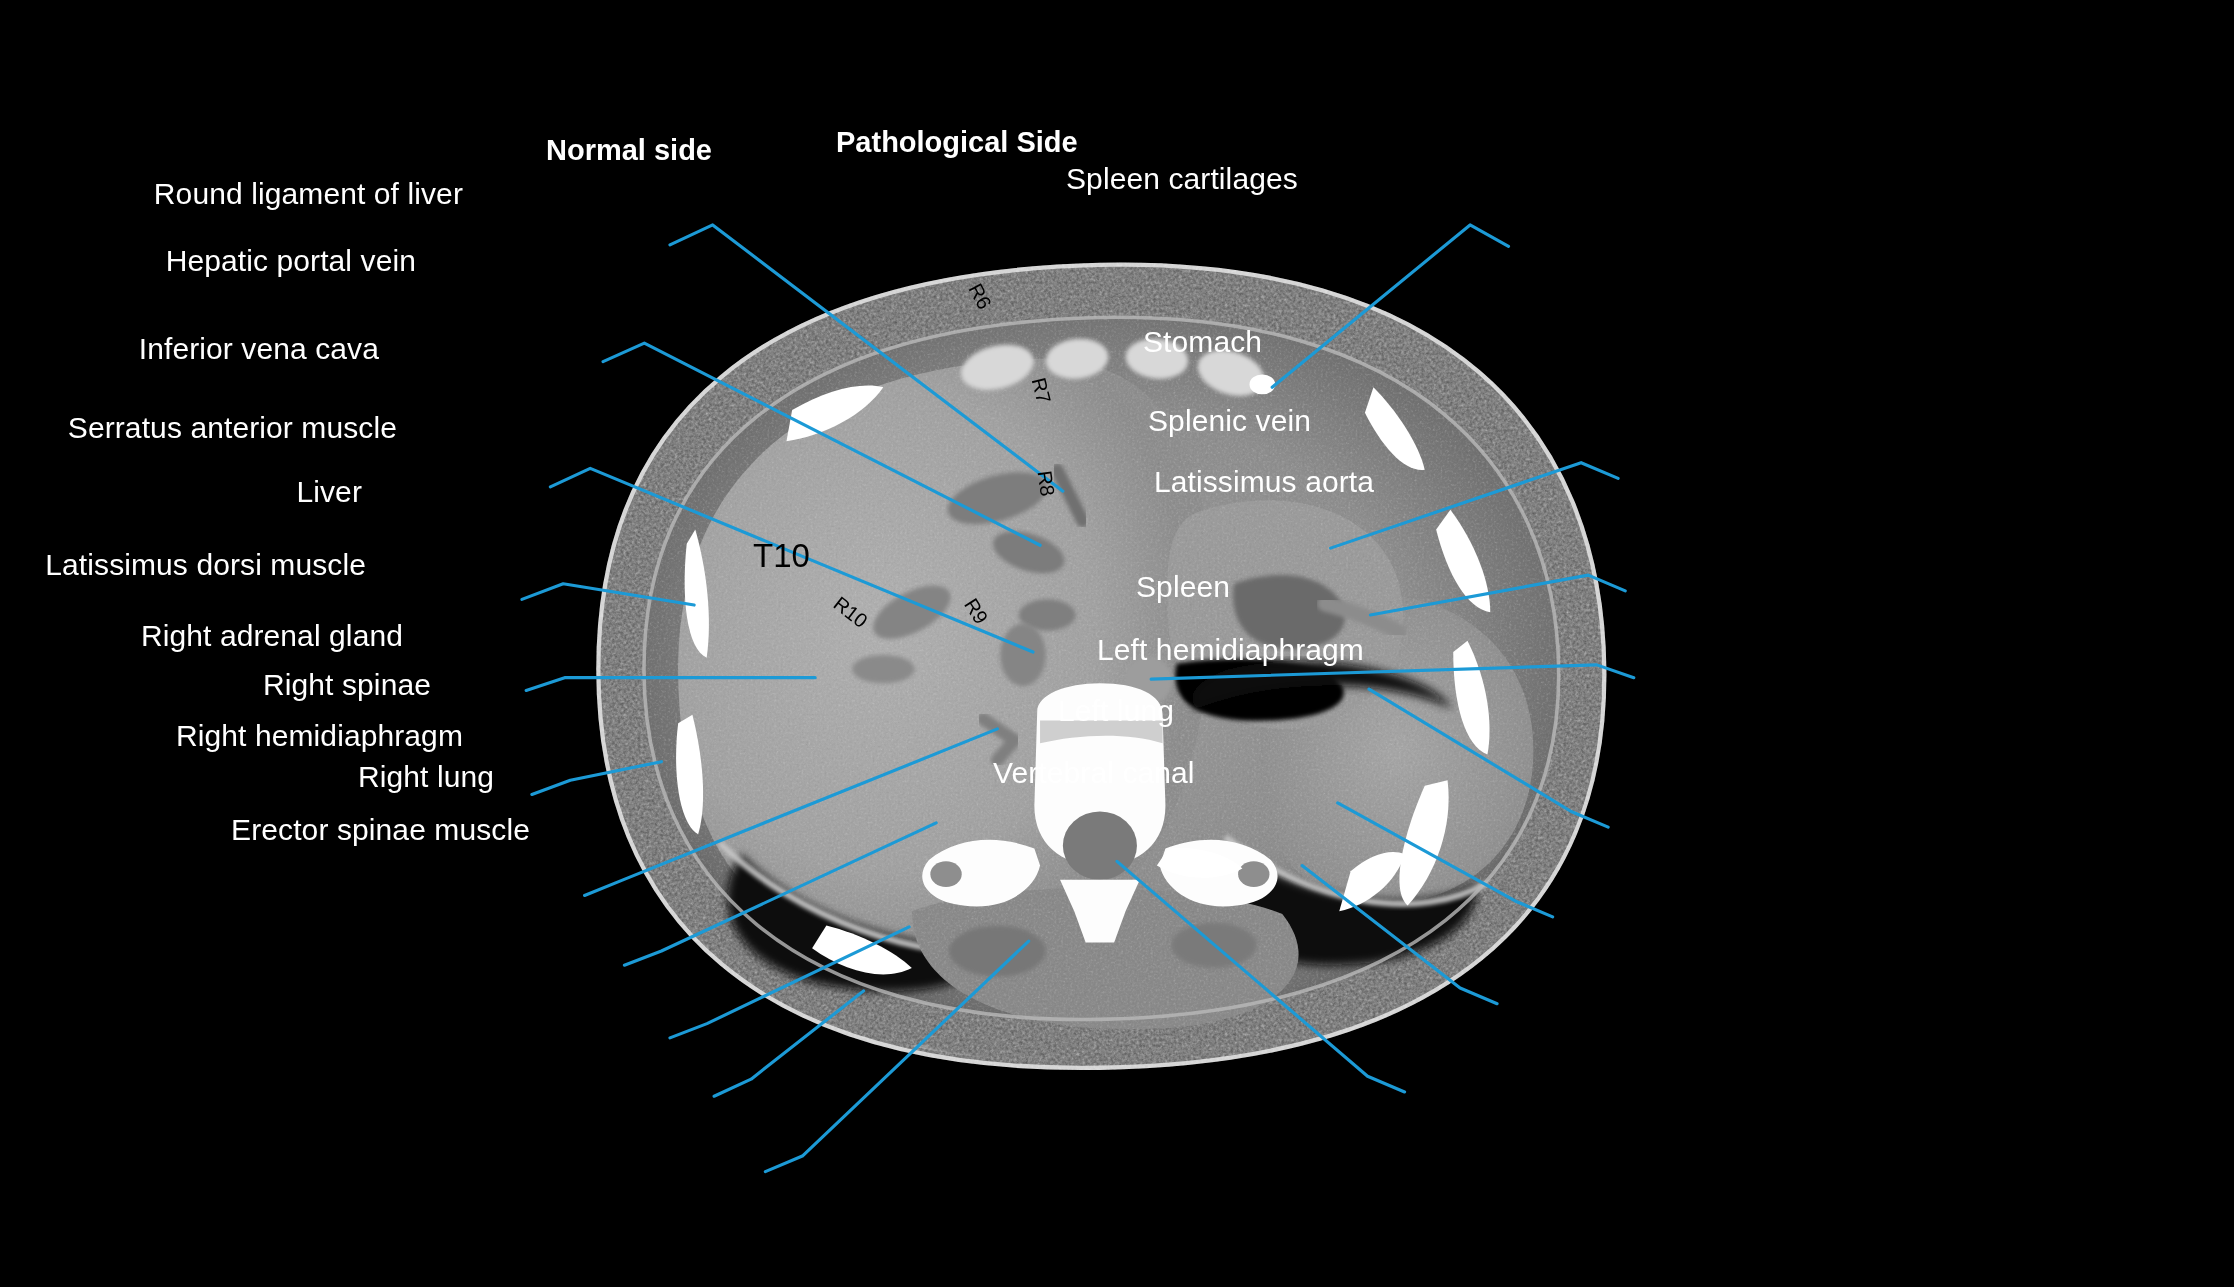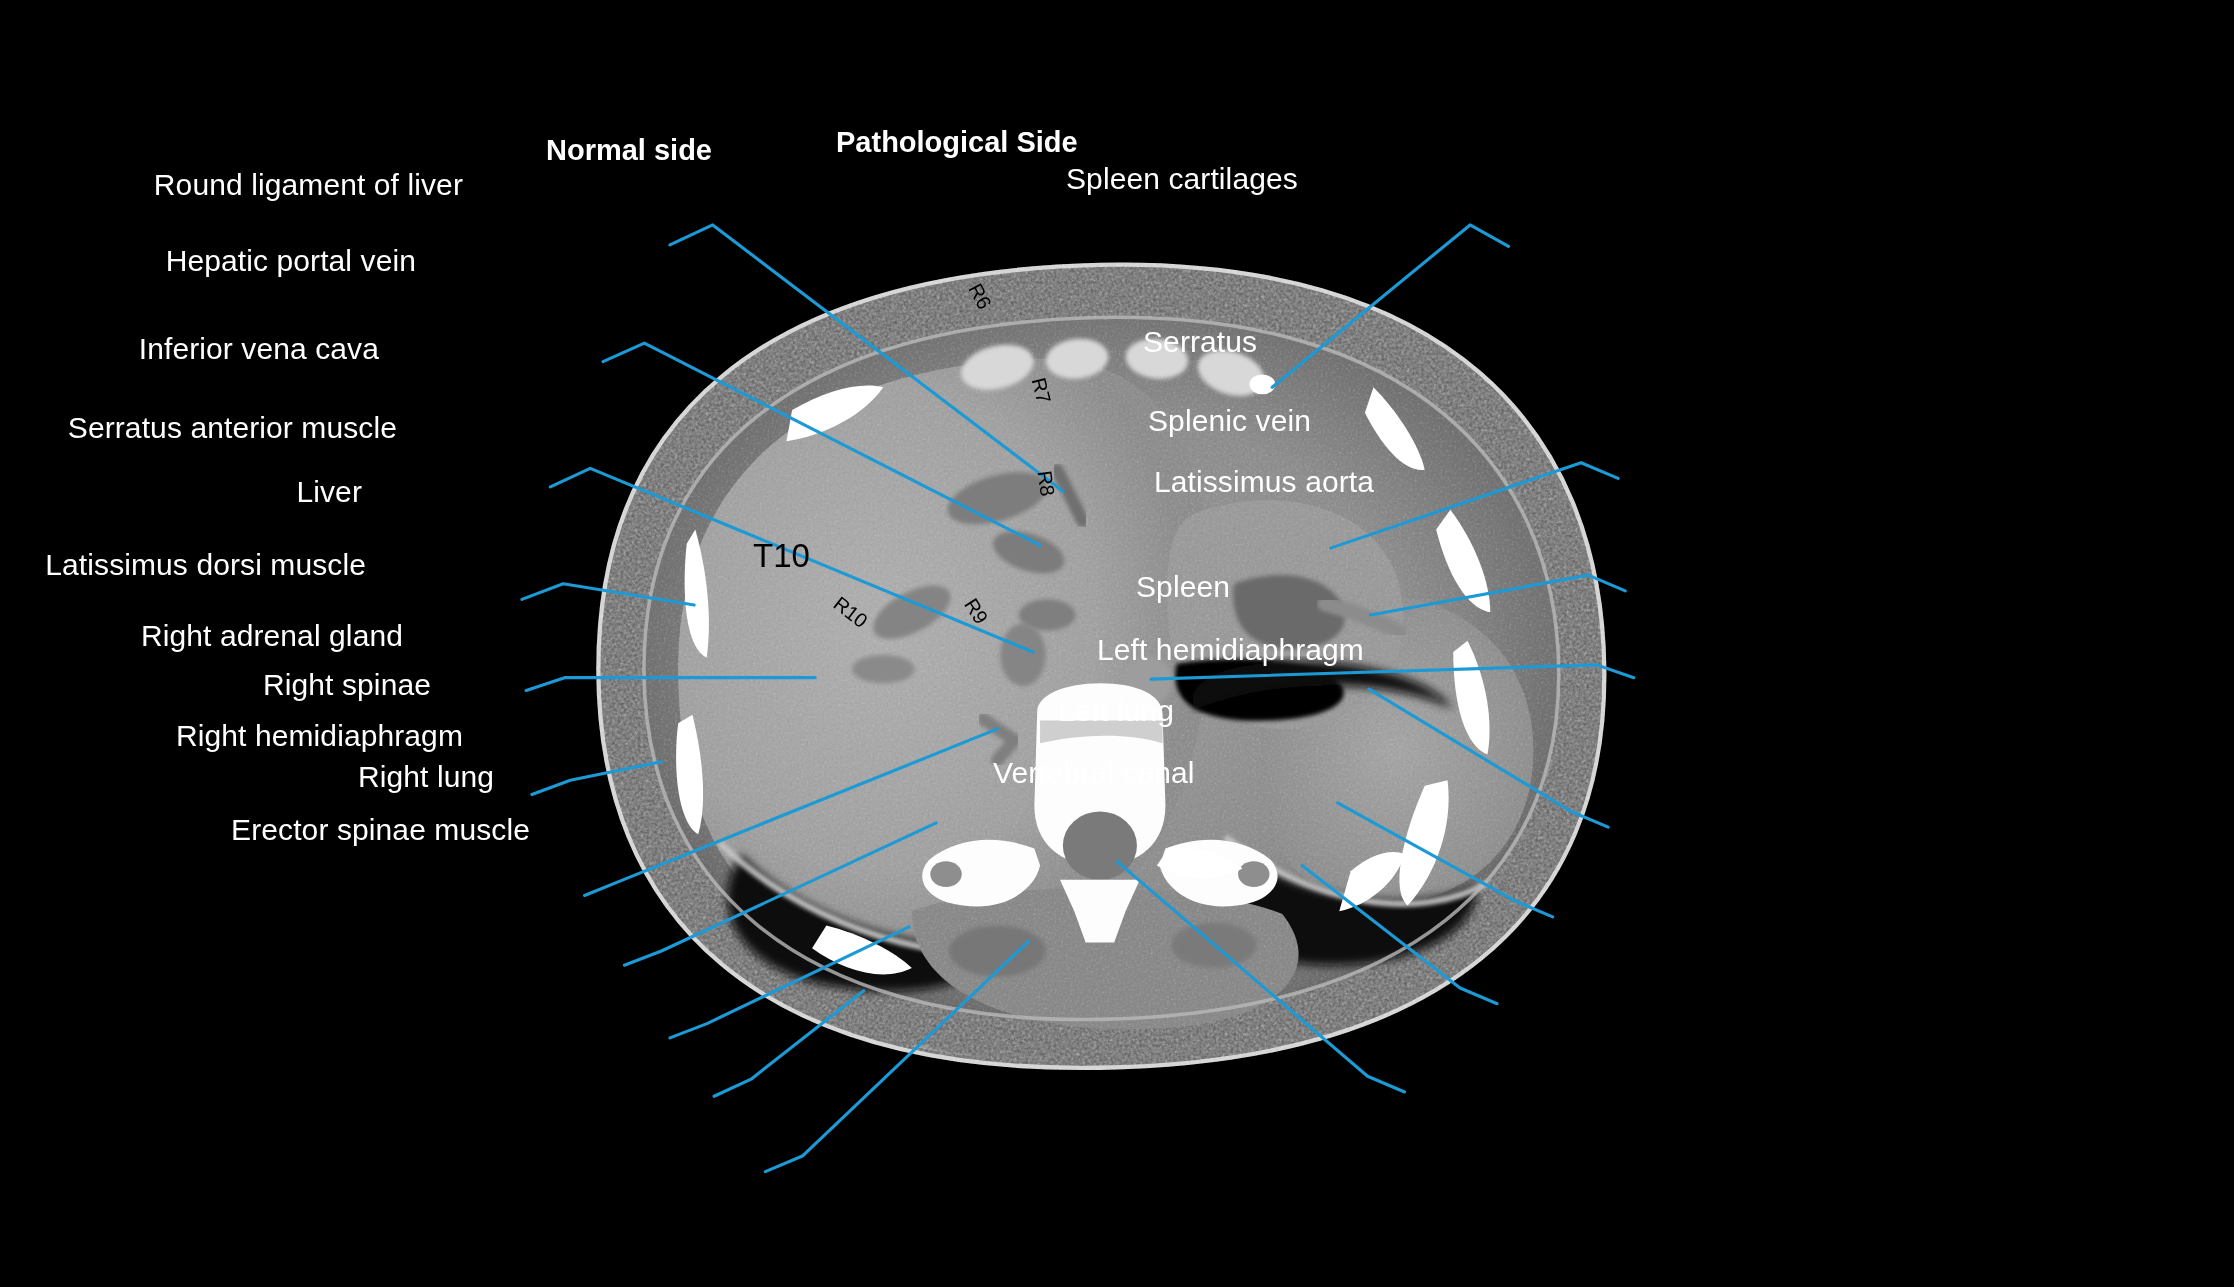--- a/index.html
+++ b/index.html
@@ -205,33 +205,33 @@
   <div class="t10" style="left:753px;top:537px;">T10</div>
   <div id="ribs">
       <div class="rib" style="left: 967px; top: 285px; transform: rotate(62deg);">R6</div>
       <div class="rib" style="left: 1028px; top: 379px; transform: rotate(76deg);">R7</div>
       <div class="rib" style="left: 1033px; top: 472px; transform: rotate(82deg);">R8</div>
       <div class="rib" style="left: 963px; top: 600px; transform: rotate(58deg);">R9</div>
       <div class="rib" style="left: 832px; top: 601px; transform: rotate(38deg);">R10</div>
     </div>
 
   <div id="labels">
-      <div class="lbl l" style="left: 463px; top: 170px;">Round ligament of liver</div>
+      <div class="lbl l" style="left: 463px; top: 179px;">Round ligament of liver</div>
       <div class="lbl l" style="left: 416px; top: 246px;">Hepatic portal vein</div>
       <div class="lbl l" style="left: 379px; top: 334px;">Inferior vena cava</div>
       <div class="lbl l" style="left: 359px; top: 413px; margin-left: 38px;">Serratus anterior muscle</div>
       <div class="lbl l" style="left: 362px; top: 477px;">Liver</div>
       <div class="lbl l" style="left: 366px; top: 550px;">Latissimus dorsi muscle</div>
       <div class="lbl l" style="left: 403px; top: 621px;">Right adrenal gland</div>
       <div class="lbl l" style="left: 431px; top: 670px;">Right spinae</div>
       <div class="lbl l" style="left: 463px; top: 721px;">Right hemidiaphragm</div>
       <div class="lbl l" style="left: 494px; top: 762px;">Right lung</div>
       <div class="lbl l" style="left: 530px; top: 815px;">Erector spinae muscle</div>
       <div class="lbl r" style="left: 1066px; top: 164px;">Spleen cartilages</div>
-      <div class="lbl r" style="left: 1143px; top: 327px;">Serratus</div>
+      <div class="lbl r" style="left: 1143px; top: 327px;">Stomach</div>
       <div class="lbl r" style="left: 1148px; top: 406px;">Splenic vein</div>
       <div class="lbl r" style="left: 1154px; top: 467px;">Latissimus aorta</div>
       <div class="lbl r" style="left: 1136px; top: 572px;">Spleen</div>
       <div class="lbl r" style="left: 1097px; top: 635px;">Left hemidiaphragm</div>
       <div class="lbl r" style="left: 1058px; top: 696px;">Left lung</div>
       <div class="lbl r" style="left: 993px; top: 758px;">Vertebral canal</div>
     </div>
 </div>
 
 </body></html>

